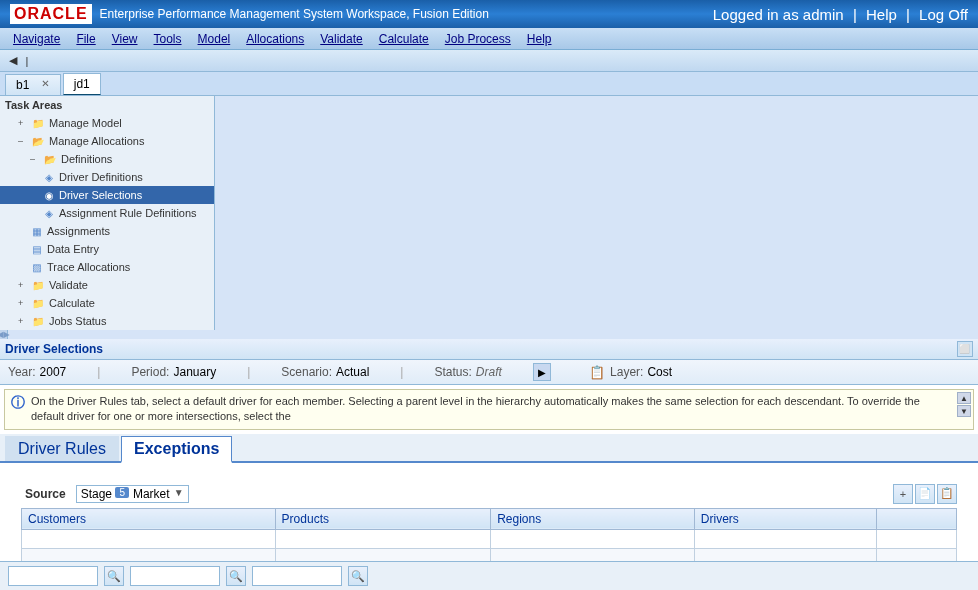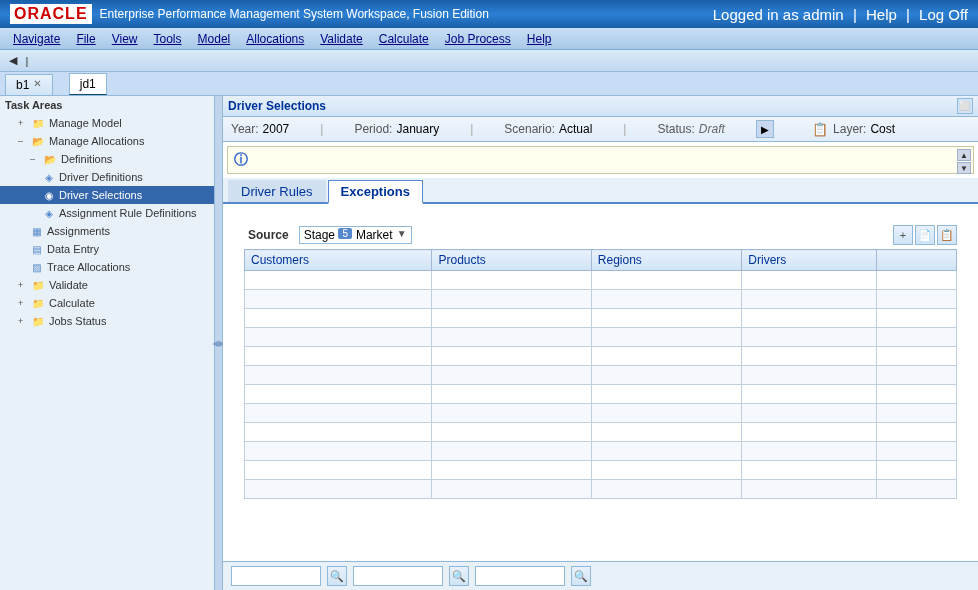--- a/index.html
+++ b/index.html
@@ -78,38 +78,39 @@
       padding: 0 5px;
       border-bottom: 1px solid #90b8d8;
     }
     .tab {
       background: linear-gradient(to bottom, #e8f2fc, #d0e4f5);
       border: 1px solid #90b8d8;
       border-bottom: none;
       padding: 3px 10px;
       font-size: 12px;
       cursor: pointer;
-      margin-right: 16px;
-      display: flex;
-      gap: 4px;
+      margin-right: 2px;
+      display: flex;
+      gap: 12px;
     }
     .tab.active {
       background: white;
       border-bottom: 1px solid #0c4a6e;
     }
     .tab-close {
       font-size: 10px;
       color: #666;
       cursor: pointer;
     }
 
     
     #main-area {
       display: flex;
       height: calc(590px - 96px);
+      flex-direction: column;
     }
 
     
     #sidebar {
       width: 215px;
       background: #e8f0f8;
       border-right: 1px solid #90b8d8;
       overflow-y: auto;
       flex-shrink: 0;
     }
@@ -232,21 +233,21 @@
 
     
     #inner-tab-bar {
       display: flex;
       background: #e8f0f8;
       border-bottom: 2px solid #5588cc;
       padding: 0 5px;
     }
     .inner-tab {
       padding: 3px 12px;
-      font-size: 13px;
+      font-size: 16px;
       cursor: pointer;
       border: 1px solid transparent;
       border-bottom: none;
       margin-right: 2px;
       margin-top: 2px;
       background: #d0e0f0;
       color: #003399;
     }
     .inner-tab.active {
       background: white;
@@ -514,20 +515,21 @@
       <div class="nav-arrow">▶</div>
       <div class="layer-section">
         <span style="font-size:13px;">📋</span>
         <span class="status-label">Layer:</span>
         <span class="status-value">Cost</span>
       </div>
     </div>
 
     <div id="info-bar">
       <span class="info-icon">ⓘ</span>
+      <span style="padding-right:20px;line-height:1.4;">On the Driver Rules tab, select a default driver for each member. Selecting a parent level in the hierarchy automatically makes the same selection for each descendant. To override the default driver for one or more intersections, select the</span>
       <div id="info-scroll">
         <div class="scroll-arrow">▲</div>
         <div class="scroll-arrow">▼</div>
       </div>
     </div>
 
     <div id="inner-tab-bar">
       <div class="inner-tab">Driver Rules</div>
       <div class="inner-tab active">Exceptions</div>
     </div>

